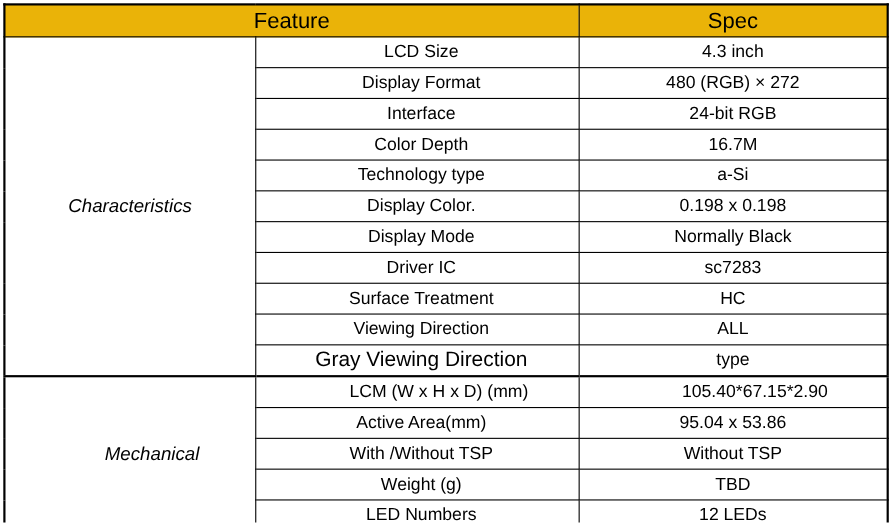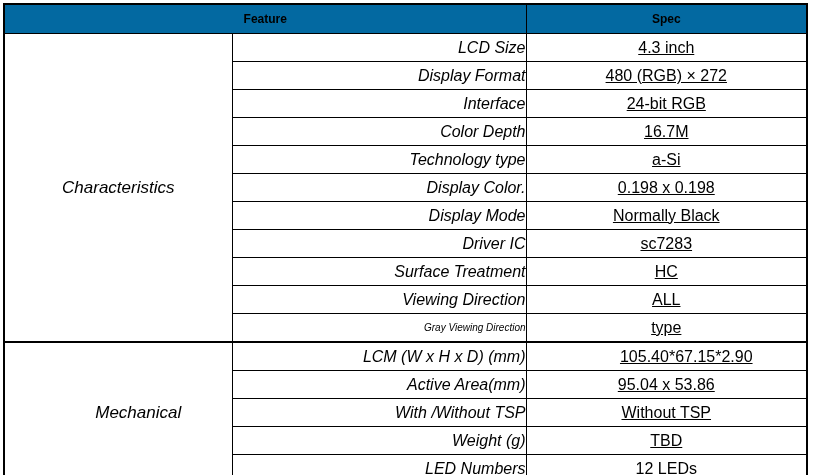--- a/index.html
+++ b/index.html
@@ -26,48 +26,46 @@
     padding: 0;
     text-align: center;
     vertical-align: middle;
   }
   
   col.c-group { width: 228px; }
   col.c-feature { width: 294px; }
   col.c-spec { width: 281px; }
 
   thead th {
-    background: #0369a1;
-    font-weight: bold;
-    font-size: 12px;
+    background: #eab308;
+    font-weight: normal;
+    font-size: 20px;
     height: 28px;
     border-bottom: 2px solid #000000;
   }
   .group-cell {
     font-size: 17px;
     border-right: 2px solid #000000;
     font-style: italic;
   }
   .group-cell.mech-top {
     border-top: 2px solid #000000;
   }
   td.feature {
     font-size: 16px;
-    text-align: right;
+    text-align: center;
     padding-left: 8px;
     height: 27px;
-    font-style: italic;
   }
   td.feature.small {
-    font-size: 10px;
+    font-size: 19px;
   }
   td.spec {
     font-size: 16px;
     height: 27px;
-    text-decoration: underline;
   }
   tr.sep-row td {
     border-top: 2px solid #000000;
     padding-left: 40px;
   }
 </style>
 </head>
 <body>
 
 <table class="spec-table">

